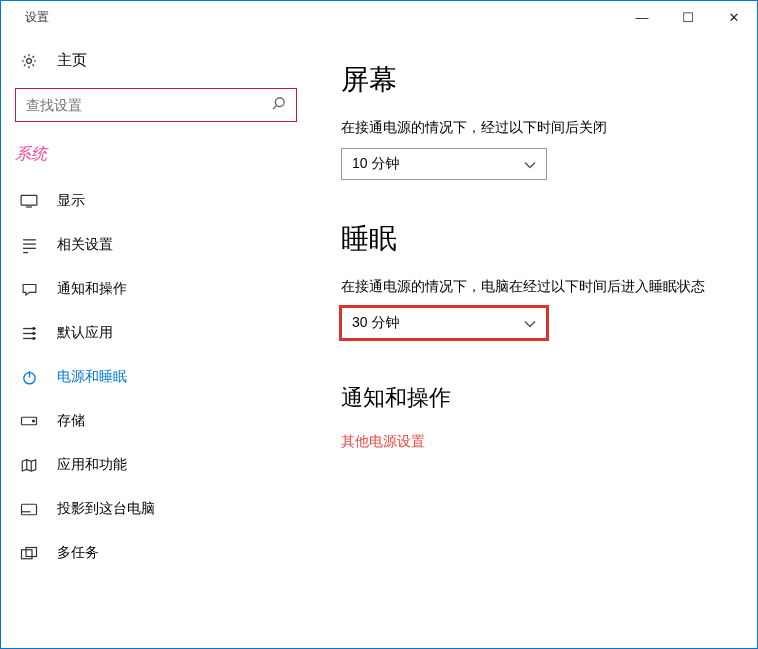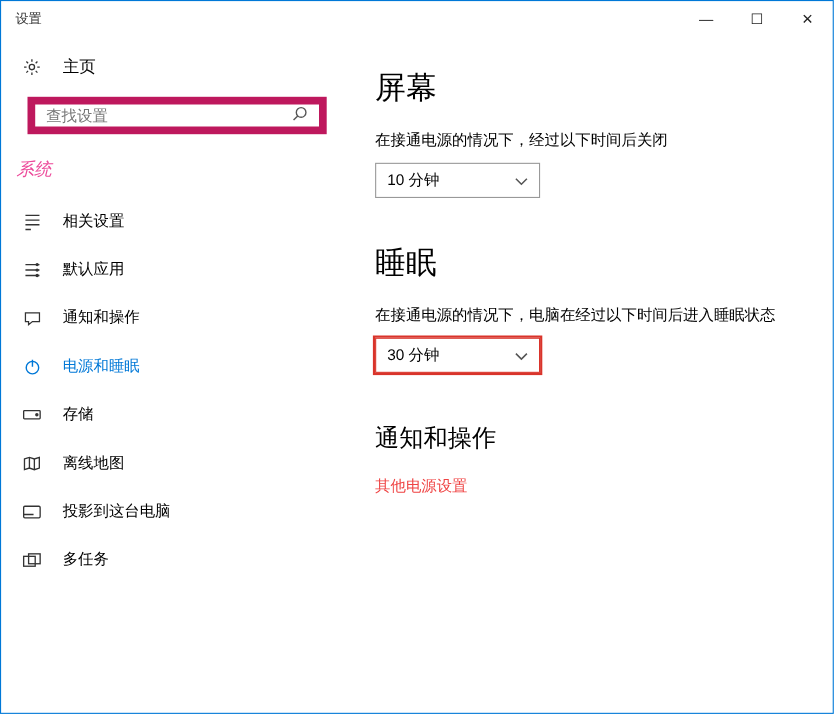--- a/index.html
+++ b/index.html
@@ -10,21 +10,21 @@
     background: #fff;
     width: 758px;
     height: 649px;
     overflow: hidden;
     border: 1px solid #0078d7;
   }
   .titlebar {
     height: 32px;
     display: flex;
     align-items: center;
-    padding-left: 13px;
+    padding-left: 24px;
     font-size: 12px;
     color: #333;
   }
   .titlebar-title { flex: 1; }
   .titlebar-btns { display: flex; }
   .titlebar-btn {
     width: 46px;
     height: 32px;
     display: flex;
     align-items: center;
@@ -44,22 +44,22 @@
   }
   .home-row {
     display: flex;
     align-items: center;
     gap: 18px;
     padding: 8px 18px 18px 18px;
   }
   .home-row .icon { width: 20px; display:flex; justify-content:center;}
   .home-label { font-size: 15px; }
   .search-wrap {
-    margin: 0 14px 18px 24px;
-    border: 7px solid #be185d;
+    margin: 0 14px 18px 14px;
+    border: 1px solid #be185d;
     height: 34px;
     display: flex;
     align-items: center;
     padding: 0 10px;
     position: relative;
   }
   .search-input {
     border: none;
     outline: none;
     flex: 1;
@@ -97,21 +97,21 @@
   }
   .section-h.first { margin-top: 4px; }
   .desc {
     font-size: 14px;
     margin-bottom: 10px;
     line-height: 1.5;
   }
   .dropdown {
     border: 1px solid #999;
     height: 32px;
-    width: 150px;
+    width: 206px;
     display: flex;
     align-items: center;
     padding: 0 10px;
     justify-content: space-between;
     margin-bottom: 40px;
   }
   .dropdown.highlight {
     outline: 2px solid #d9342b;
     outline-offset: 0;
     border-color: #d9342b;
@@ -166,56 +166,65 @@
       <span class="search-icon">
         <svg width="15" height="15" viewBox="0 0 24 24" fill="none" stroke="#555" stroke-width="2">
           <circle cx="10" cy="10" r="7"></circle>
             <line x1="21" y1="21" x2="15" y2="15"></line>
         </svg>
       </span>
     </div>
 
     <div class="cat-label">系统</div>
 
+    <div class="nav-item">
+      <span class="icon">
+        <svg width="18" height="14" viewBox="0 0 24 18" fill="none" stroke="#333" stroke-width="1.6">
+            <rect x="1.5" y="1.5" width="21" height="13" rx="1"></rect>
+            <line x1="8" y1="17" x2="16" y2="17"></line>
+          </svg>
+      </span>
+      <span>显示</span>
+    </div>
 
     <div class="nav-item">
       <span class="icon">
         <svg width="17" height="17" viewBox="0 0 24 24" fill="none" stroke="#333" stroke-width="1.8">
           <line x1="3" y1="4" x2="21" y2="4"></line>
             <line x1="3" y1="10" x2="21" y2="10"></line>
             <line x1="3" y1="16" x2="21" y2="16"></line>
             <line x1="3" y1="22" x2="10" y2="22"></line>
         </svg>
       </span>
       <span>相关设置</span>
+    </div>
+
+    <div class="nav-item">
+      <span class="icon">
+        <svg width="17" height="15" viewBox="0 0 24 20" fill="none" stroke="#333" stroke-width="1.6">
+            <path d="M3 3h18v11H12l-5 4v-4H3z"></path>
+          </svg>
+      </span>
+      <span>通知和操作</span>
     </div>
 
     <div class="nav-item">
       <span class="icon">
         <svg width="17" height="17" viewBox="0 0 24 24" fill="none" stroke="#333" stroke-width="1.8">
           <line x1="3" y1="5" x2="21" y2="5"></line>
             <line x1="3" y1="12" x2="21" y2="12"></line>
             <line x1="3" y1="19" x2="21" y2="19"></line>
           <circle cx="18" cy="5" r="1.2" fill="#333"></circle>
             <circle cx="18" cy="12" r="1.2" fill="#333"></circle>
             <circle cx="18" cy="19" r="1.2" fill="#333"></circle>
         </svg>
       </span>
       <span>默认应用</span>
     </div>
 
-    <div class="nav-item">
-      <span class="icon">
-        <svg width="17" height="15" viewBox="0 0 24 20" fill="none" stroke="#333" stroke-width="1.6">
-            <path d="M3 3h18v11H12l-5 4v-4H3z"></path>
-          </svg>
-      </span>
-      <span>通知和操作</span>
-    </div>
-
     <div class="nav-item active">
       <span class="icon">
         <svg width="17" height="17" viewBox="0 0 24 24" fill="none" stroke="#0078d7" stroke-width="1.8">
             <circle cx="12" cy="13" r="8"></circle>
             <line x1="12" y1="3" x2="12" y2="12"></line>
           </svg>
       </span>
       <span>电源和睡眠</span>
     </div>
 
@@ -230,21 +239,21 @@
     </div>
 
     <div class="nav-item">
       <span class="icon">
         <svg width="18" height="16" viewBox="0 0 24 20" fill="none" stroke="#333" stroke-width="1.6">
             <path d="M3 5l6-2 6 2 6-2v13l-6 2-6-2-6 2z"></path>
             <line x1="9" y1="3" x2="9" y2="16"></line>
             <line x1="15" y1="5" x2="15" y2="18"></line>
           </svg>
       </span>
-      <span>离线地图</span>
+      <span>应用和功能</span>
     </div>
 
     <div class="nav-item">
       <span class="icon">
         <svg width="18" height="15" viewBox="0 0 24 18" fill="none" stroke="#333" stroke-width="1.6">
             <rect x="2" y="2" width="20" height="14" rx="1.5"></rect>
             <line x1="2" y1="12" x2="14" y2="12"></line>
           </svg>
       </span>
       <span>投影到这台电脑</span>

